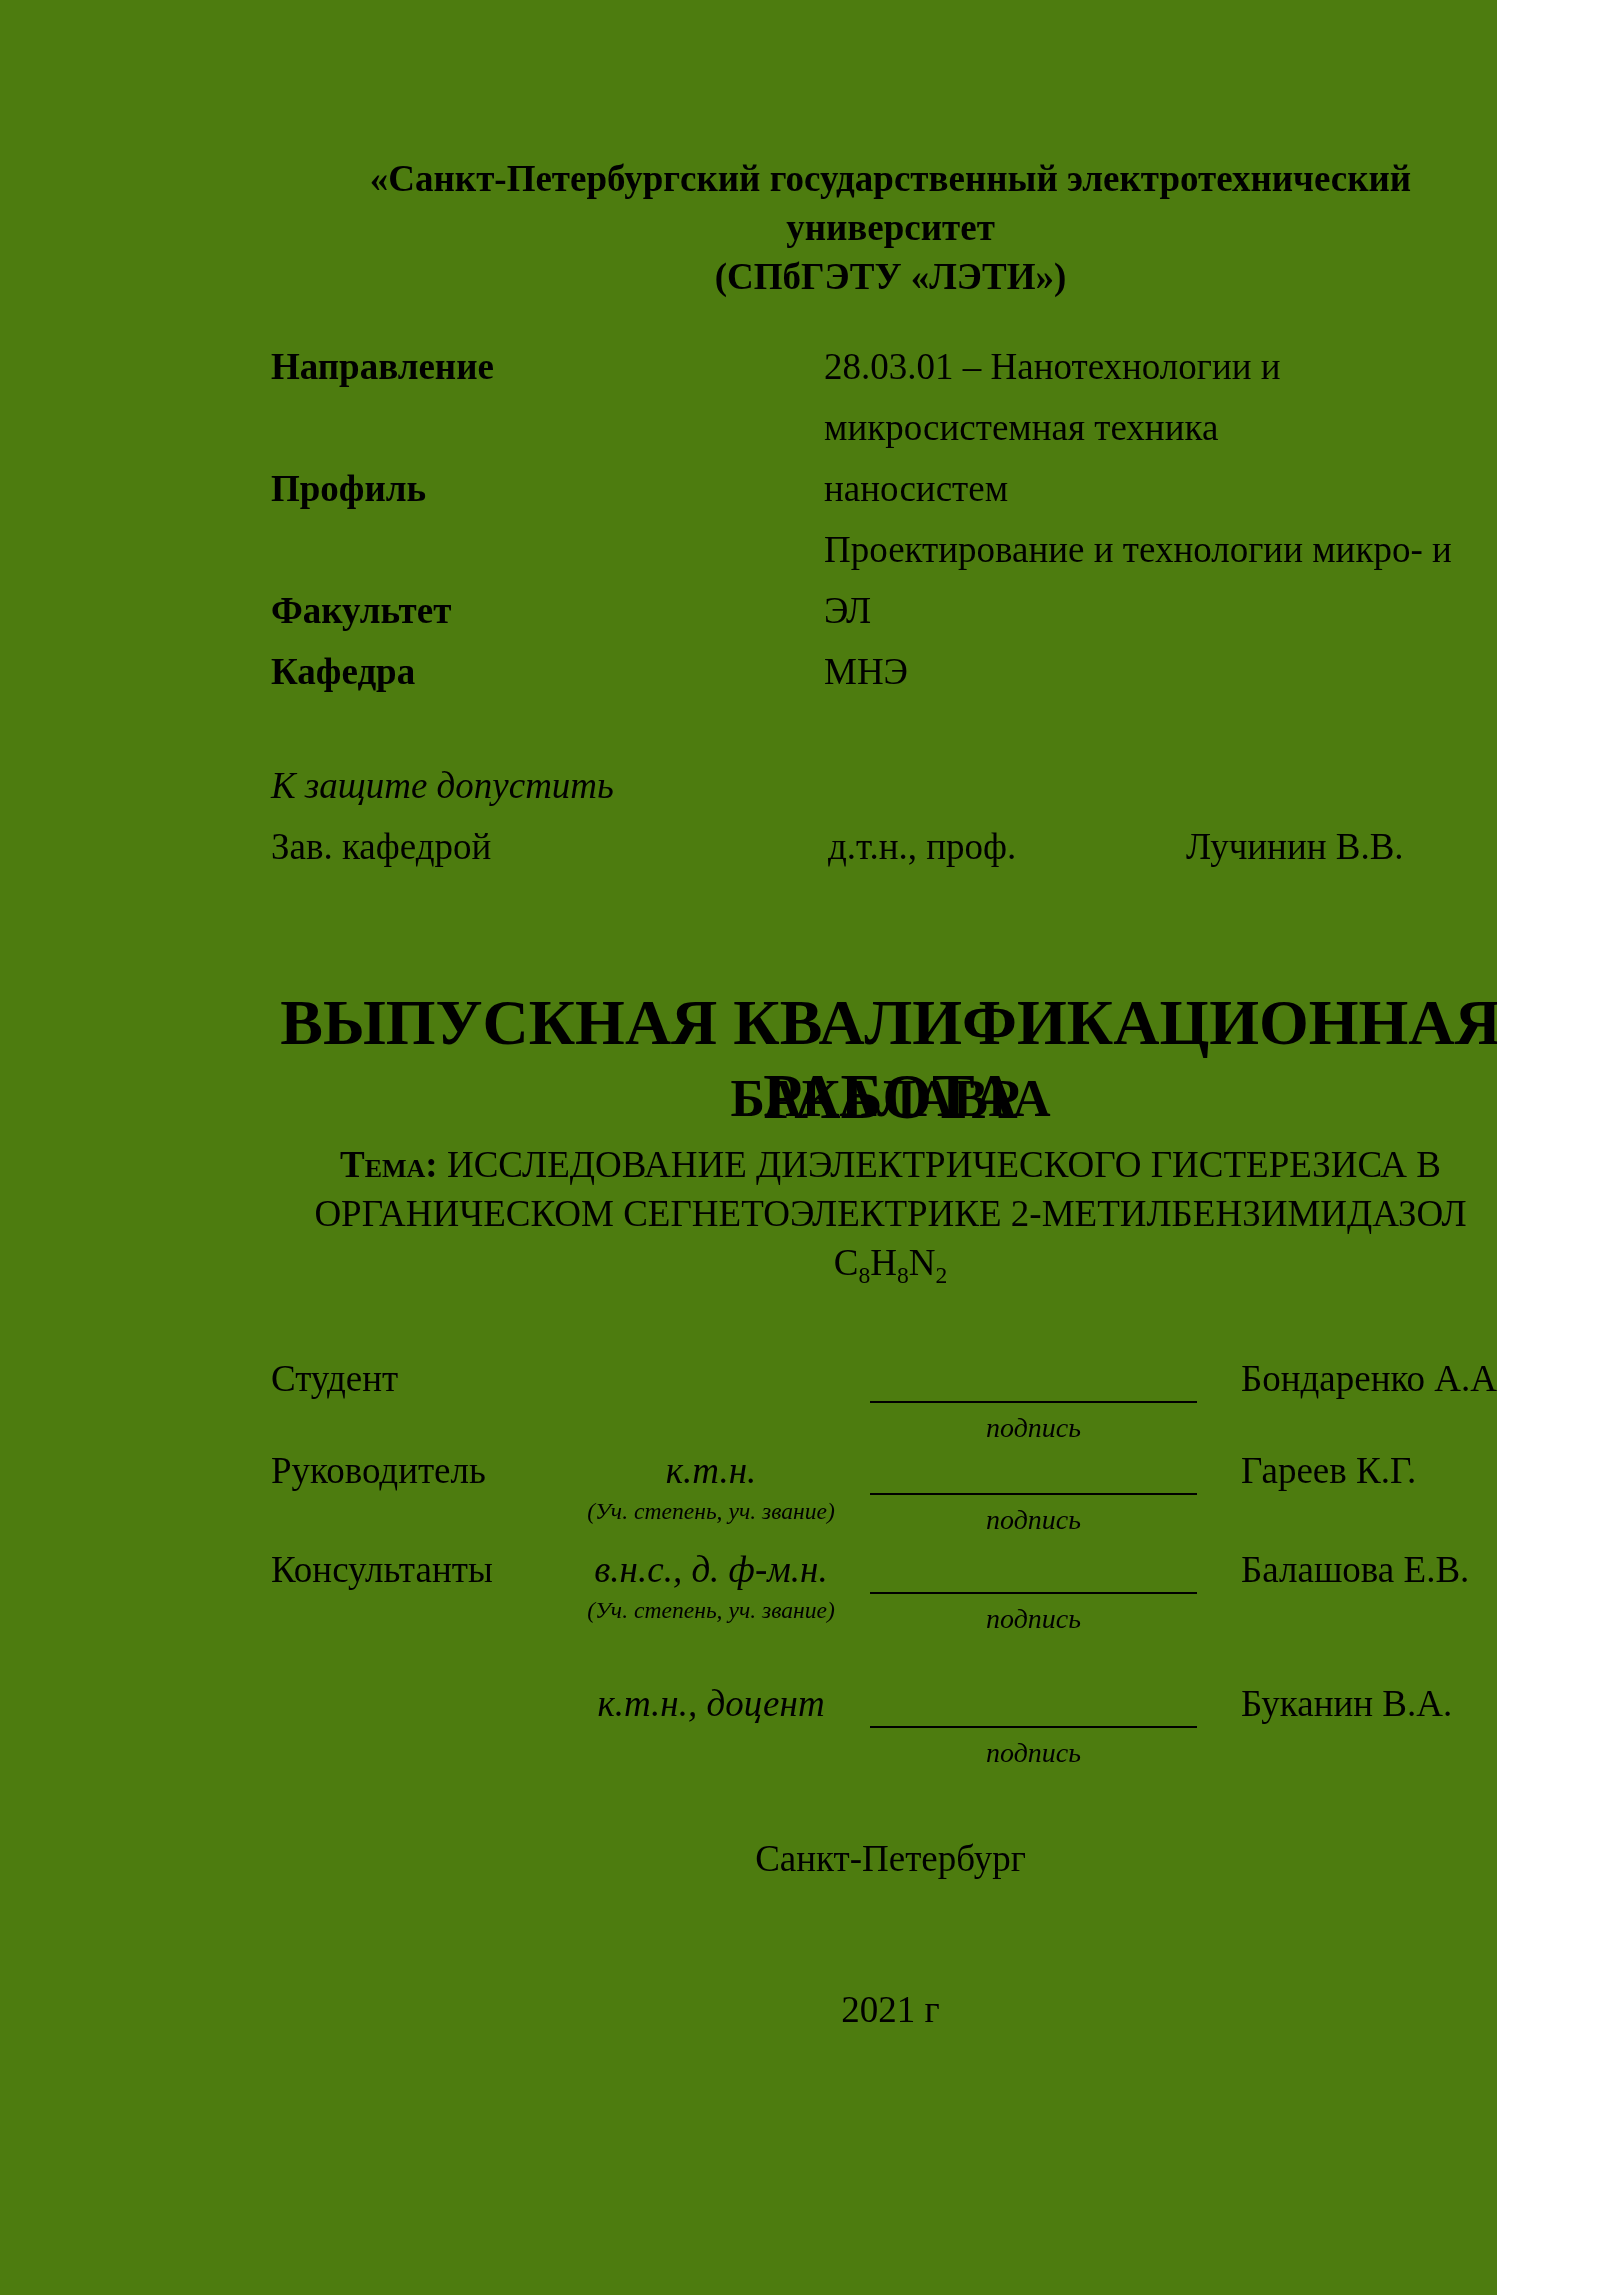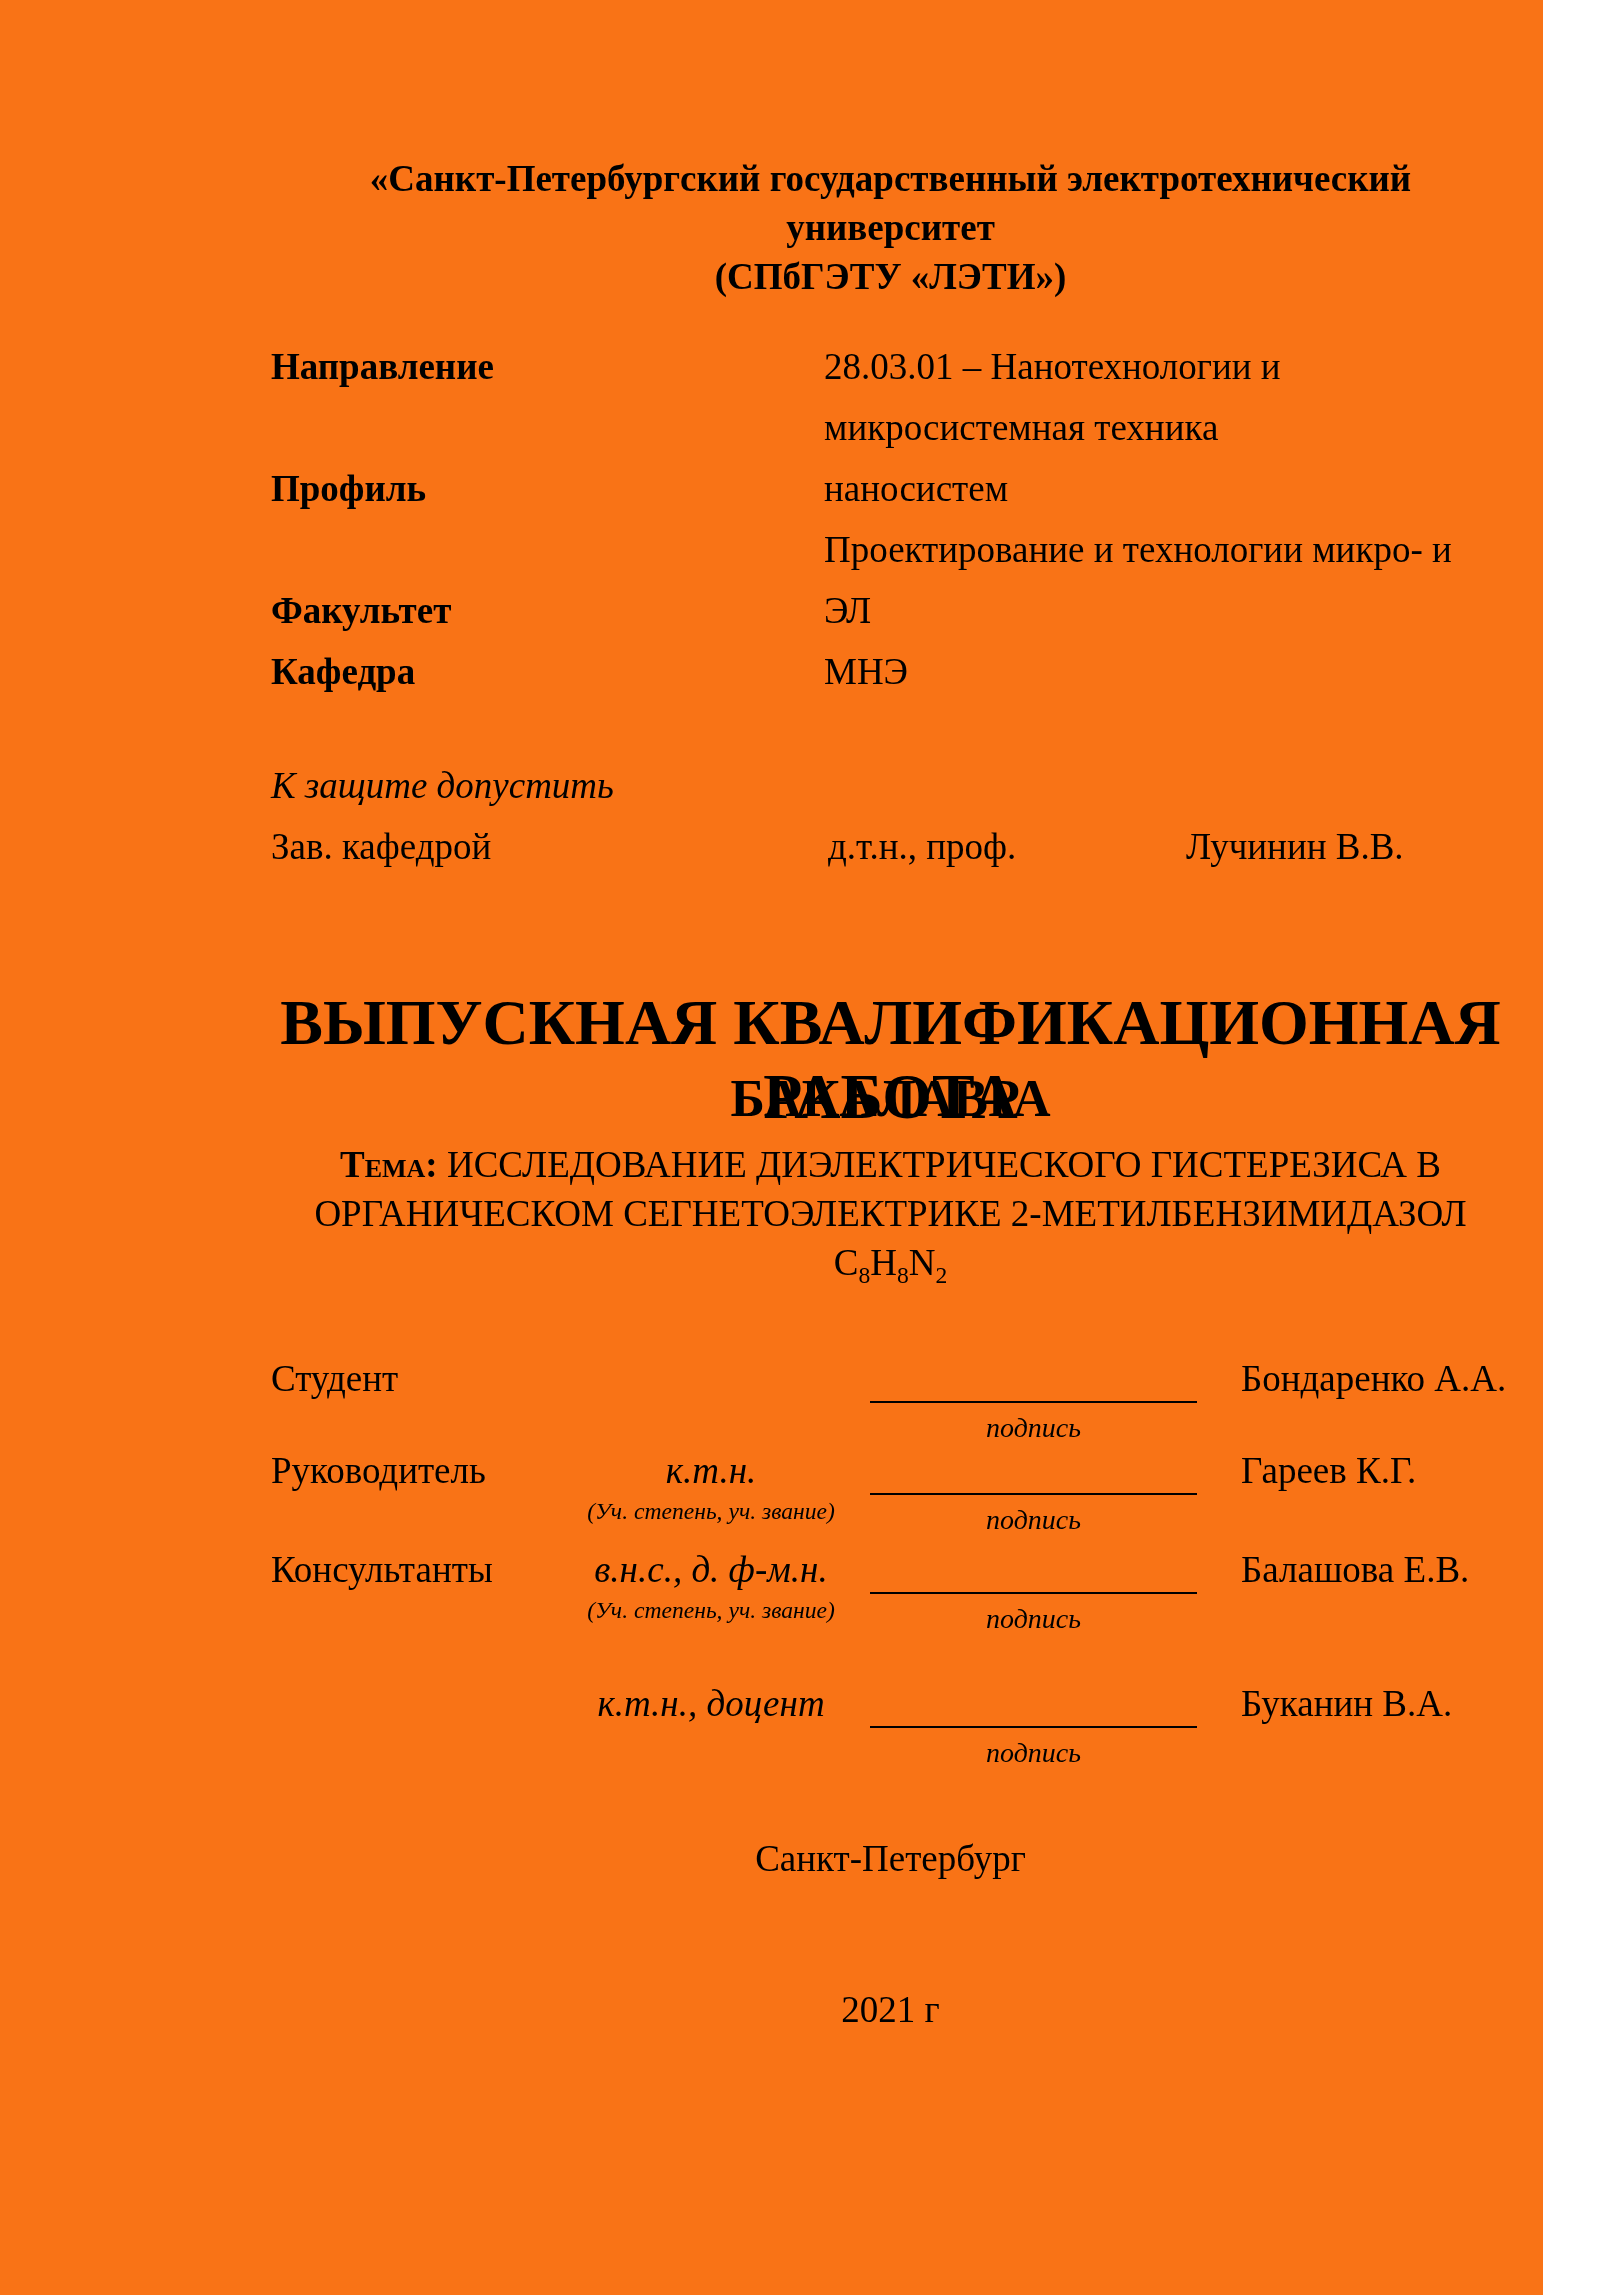--- a/index.html
+++ b/index.html
@@ -1,24 +1,23 @@
 <!DOCTYPE html>
 <html style="font-size:12.6px"><head>
 <meta charset="utf-8">
 <style>
   html,body { margin:0; padding:0; background:#ffffff; }
   .page {
     position:relative;
     width:1497px; height:2295px;
-    background:#f97316;
+    background:#4d7c0f;
     color:#000000;
     font-family:"Liberation Serif", serif;
     font-size:37px;
     overflow:hidden;
-    padding-left:46px;
   }
   .content { position:absolute; left:271px; top:0; width:1239px; height:100%; }
 
   .uni {
     position:absolute; top:154px; left:0; width:100%;
     text-align:center; font-weight:bold; line-height:49px;
   }
 
   .fields { position:absolute; top:336px; left:0; width:100%; line-height:61px; }
   .frow { display:flex; }

